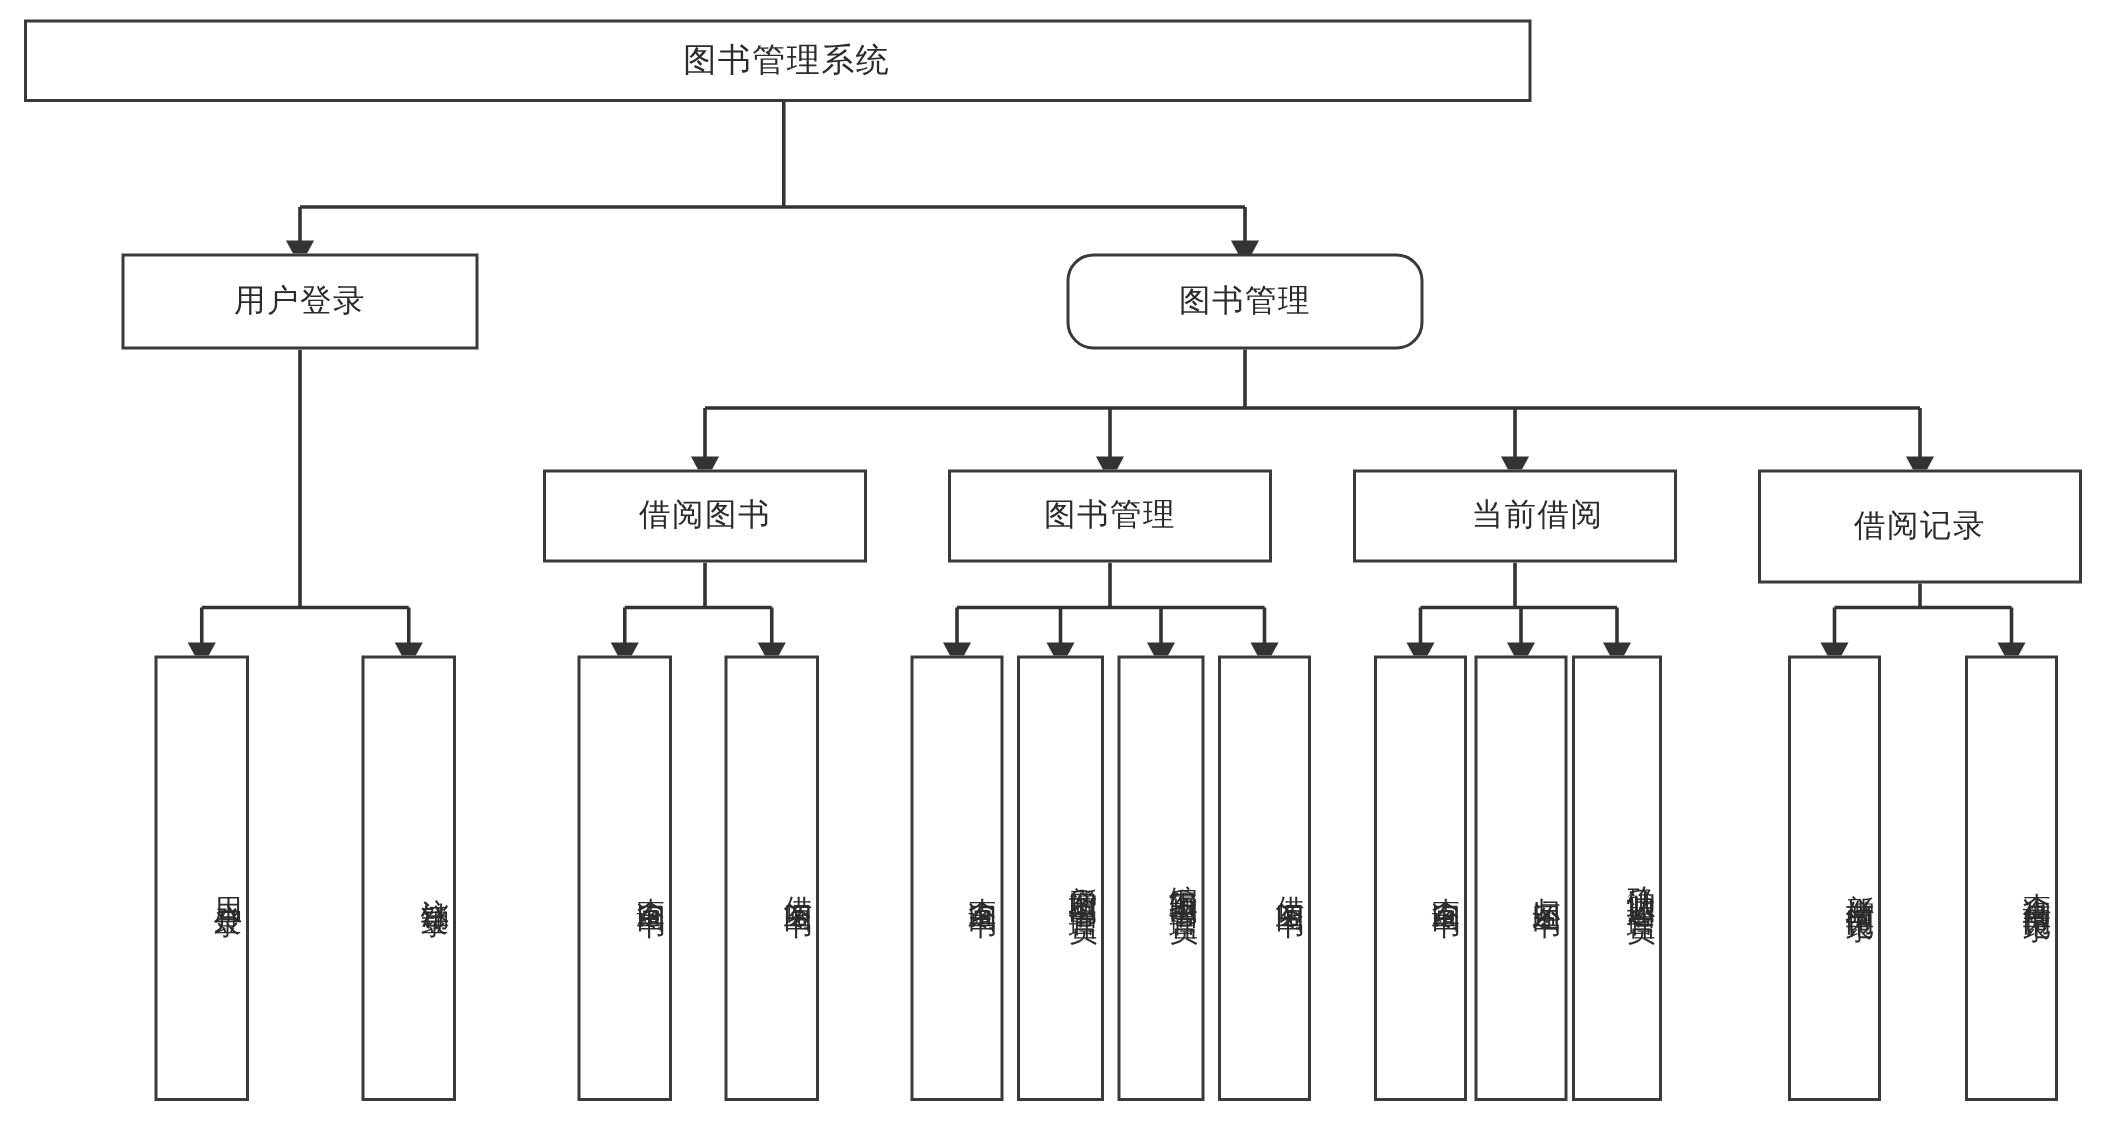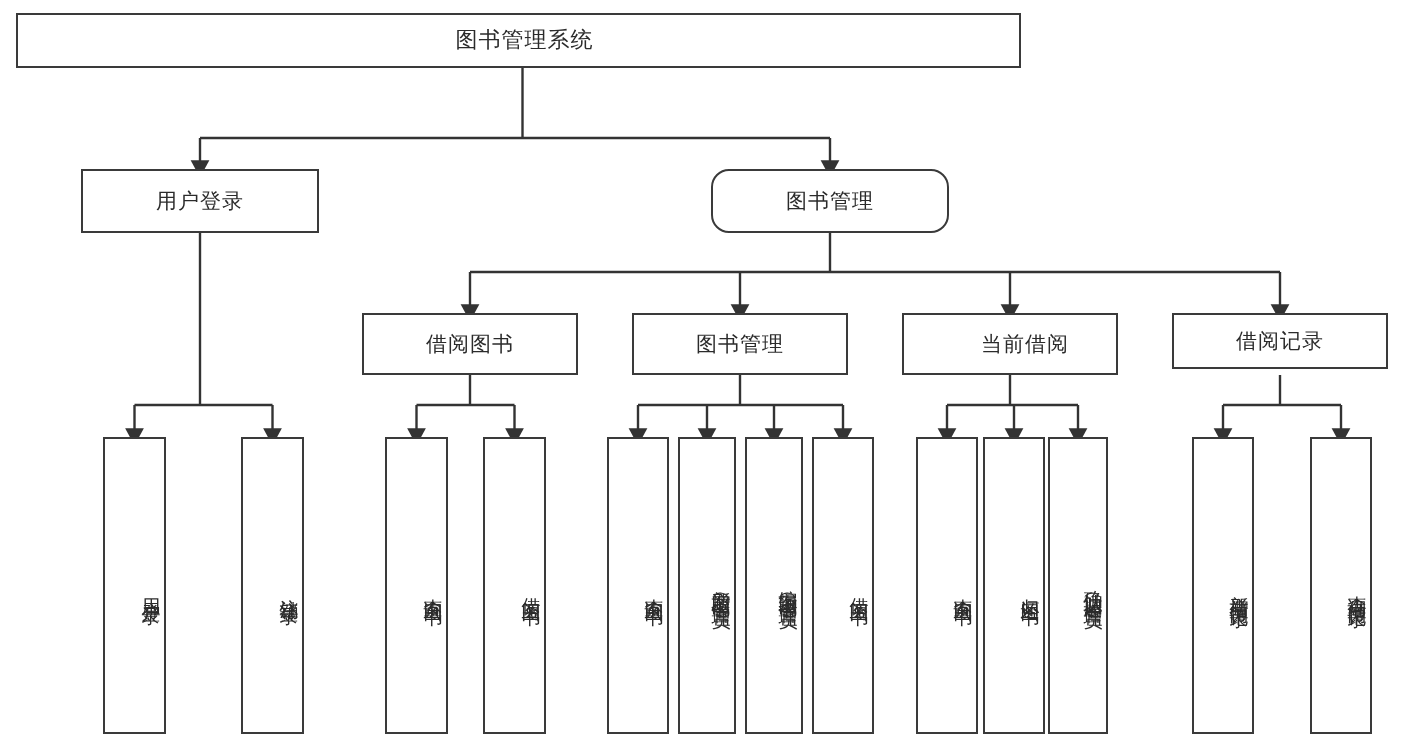--- a/index.html
+++ b/index.html
@@ -121,21 +121,21 @@
       </div>
       <div class="node horiz" style="left: 362px; top: 313px; width: 216px; height: 62px;">
         <span>借阅图书</span>
       </div>
       <div class="node horiz" style="left: 632px; top: 313px; width: 216px; height: 62px;">
         <span>图书管理</span>
       </div>
       <div class="node horiz" style="left: 902px; top: 313px; width: 216px; height: 62px; padding-left: 30px;">
         <span>当前借阅</span>
       </div>
-      <div class="node horiz" style="left: 1172px; top: 313px; width: 216px; height: 56px;">
+      <div class="node horiz" style="left: 1172px; top: 313px; width: 216px; height: 76px;">
         <span>借阅记录</span>
       </div>
       <div class="node vert" style="left: 103px; top: 437px; width: 63px; height: 297px;">
         <span>用户登录</span>
       </div>
       <div class="node vert" style="left: 241px; top: 437px; width: 63px; height: 297px;">
         <span>注销登录</span>
       </div>
       <div class="node vert" style="left: 385px; top: 437px; width: 63px; height: 297px;">
         <span>查询图书</span>

